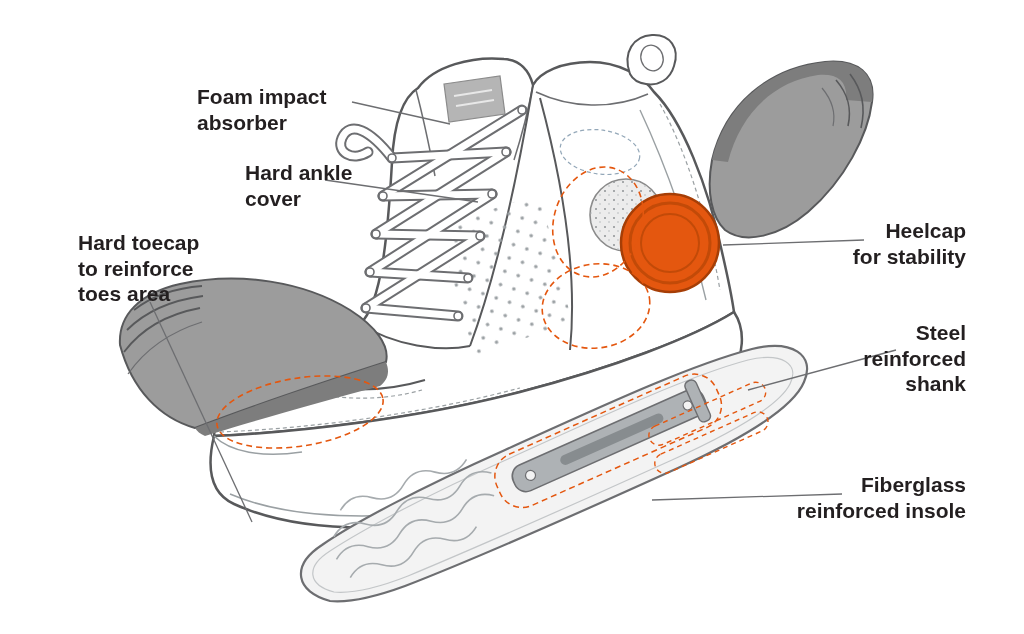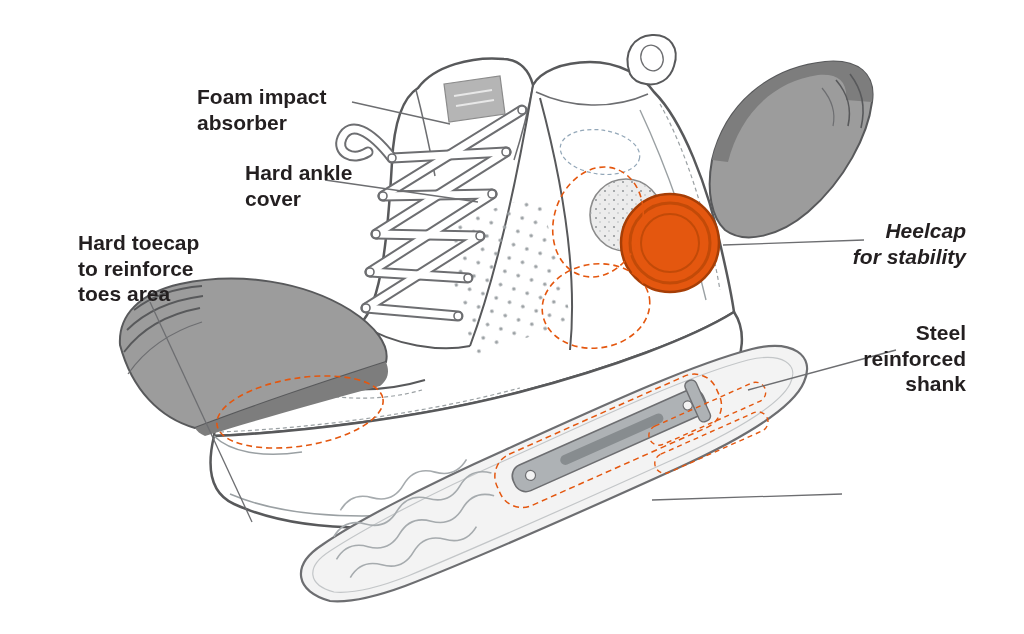--- a/index.html
+++ b/index.html
@@ -186,20 +186,22 @@
   <div class="label" style="left:197px; top:84px;">Foam impact
 absorber</div>
 
   <div class="label" style="left:197px; top:160px;margin-left:48px;">Hard ankle
 cover</div>
 
   <div class="label" style="left:78px; top:230px;">Hard toecap
 to reinforce
 toes area</div>
 
-  <div class="label right" style="right:58px; top:218px;font-style:italic;">Heelcap
+  <div class="label right" style="right:58px; top:218px;">Heelcap
 for stability</div>
 
   <div class="label right" style="right:58px; top:320px;">Steel
 reinforced
 shank</div>
 
+  <div class="label right" style="right:58px; top:472px;">Fiberglass
+reinforced insole</div>
 </div>
 
 </body></html>

